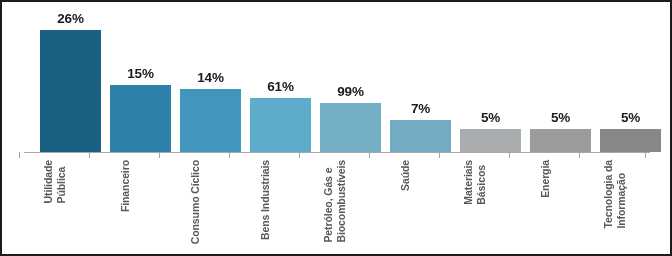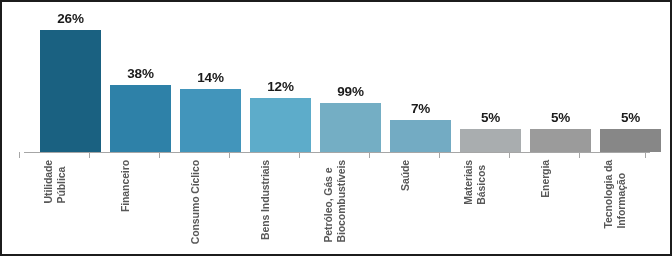--- a/index.html
+++ b/index.html
@@ -101,33 +101,33 @@
 
     <div id="bars-layer">
         <div class="bar-slot" style="left: 22px;">
           <div class="bar-col">
             <div class="bar-value">26%</div>
             <div class="bar-rect" style="height: 122px; background: rgb(26, 97, 129);"></div>
           </div>
         </div>
         <div class="bar-slot" style="left: 92px;">
           <div class="bar-col">
-            <div class="bar-value">38%</div>
+            <div class="bar-value">15%</div>
             <div class="bar-rect" style="height: 67px; background: rgb(46, 129, 168);"></div>
           </div>
         </div>
         <div class="bar-slot" style="left: 162px;">
           <div class="bar-col">
             <div class="bar-value">14%</div>
             <div class="bar-rect" style="height: 63px; background: rgb(66, 149, 187);"></div>
           </div>
         </div>
         <div class="bar-slot" style="left: 232px;">
           <div class="bar-col">
-            <div class="bar-value">12%</div>
+            <div class="bar-value">61%</div>
             <div class="bar-rect" style="height: 54px; background: rgb(93, 172, 202);"></div>
           </div>
         </div>
         <div class="bar-slot" style="left: 302px;">
           <div class="bar-col">
             <div class="bar-value">99%</div>
             <div class="bar-rect" style="height: 49px; background: rgb(116, 174, 196);"></div>
           </div>
         </div>
         <div class="bar-slot" style="left: 372px;">

